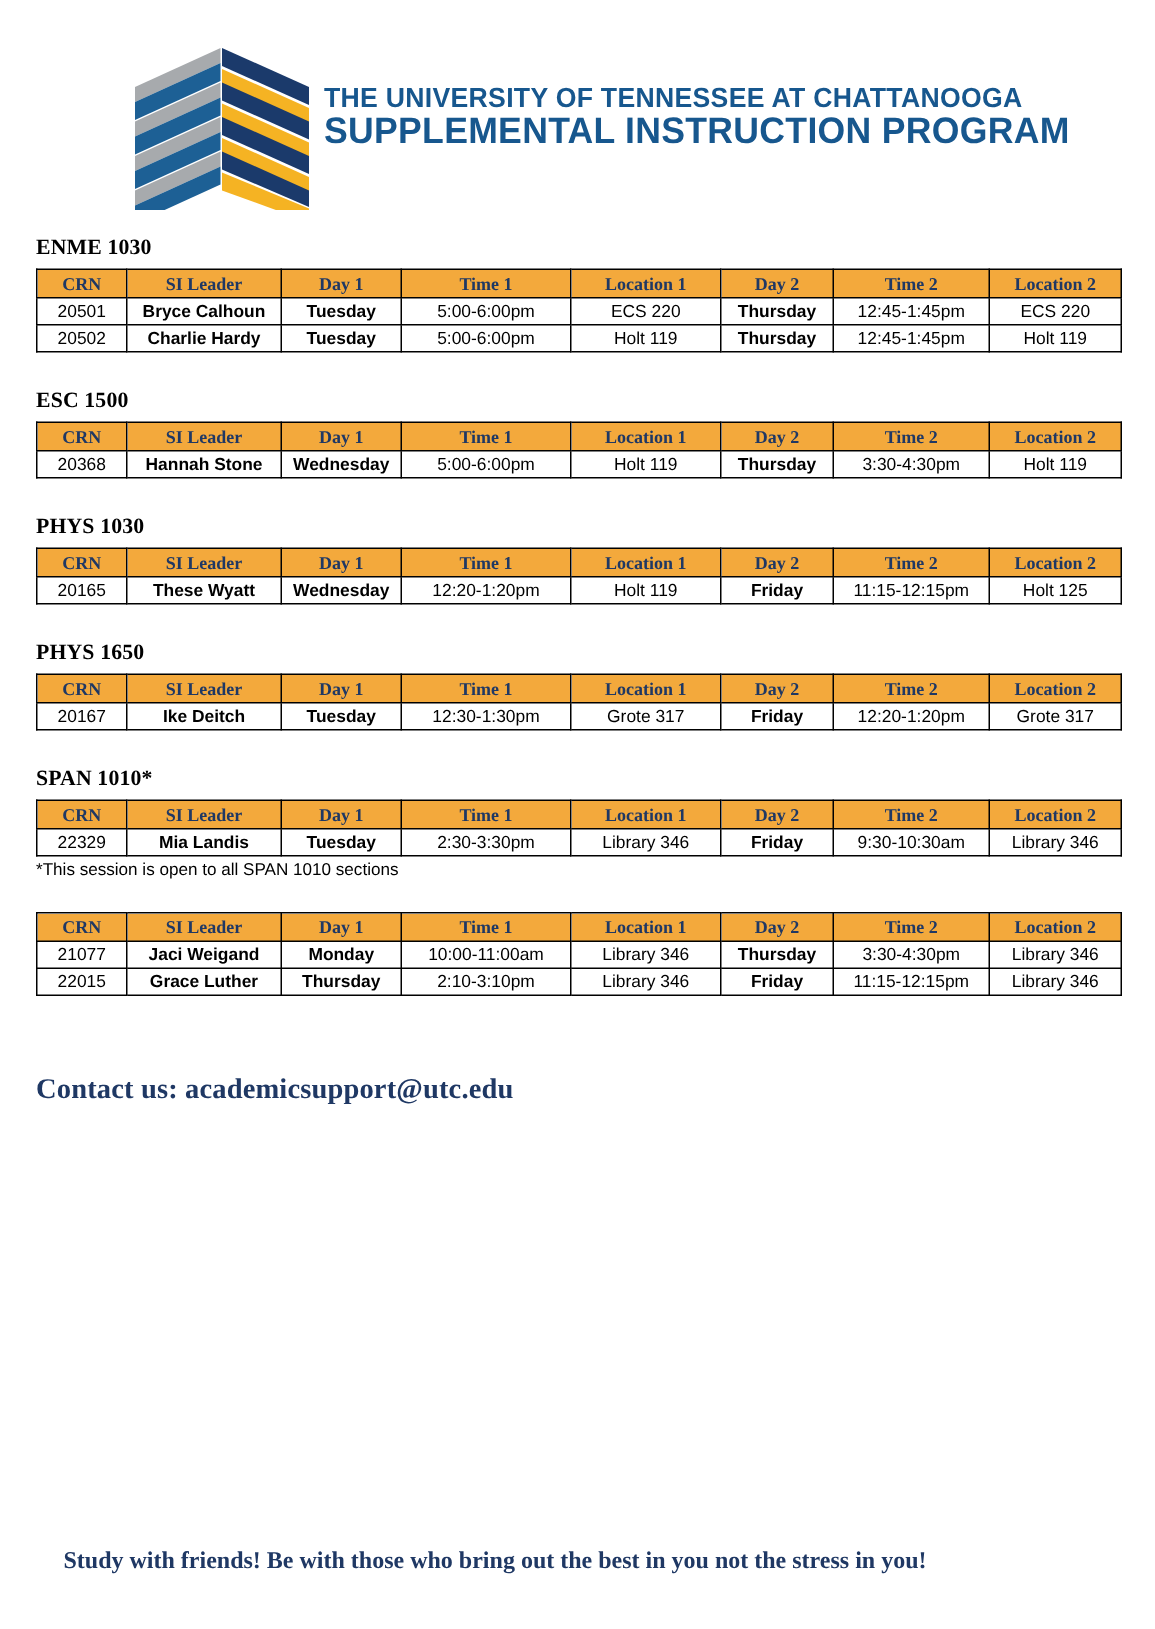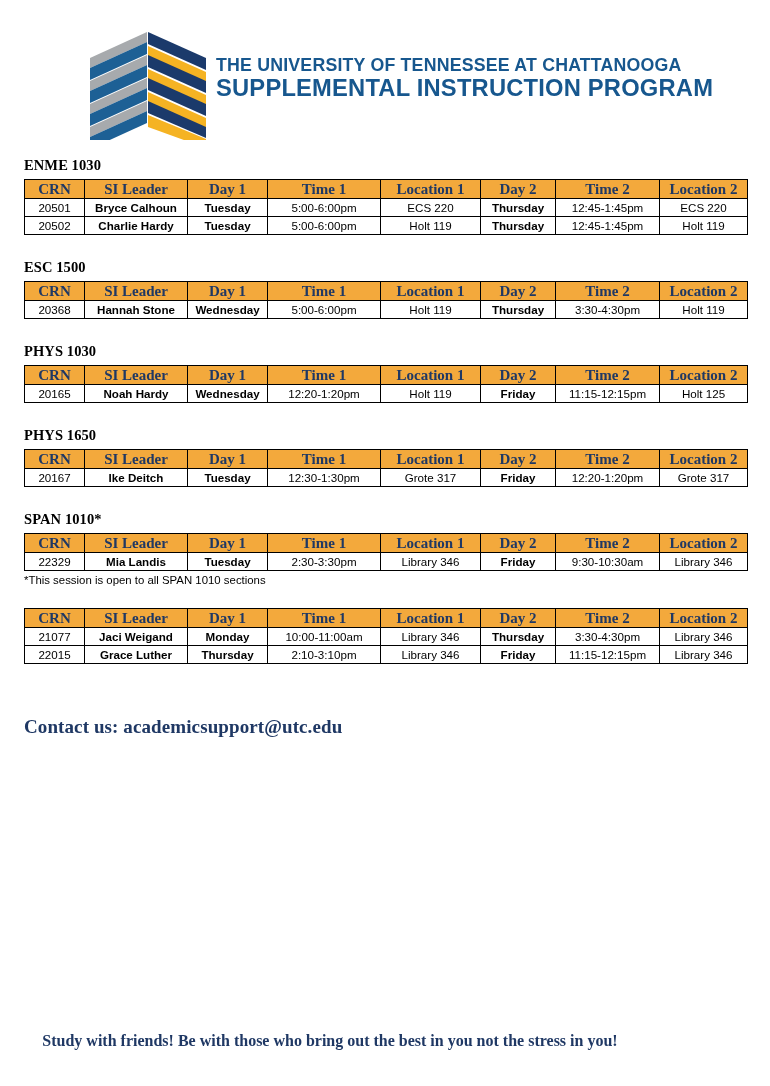--- a/index.html
+++ b/index.html
@@ -92,21 +92,21 @@
     height: 17px;
     line-height: 15px;
     overflow: hidden;
     white-space: nowrap;
   }
   table.si-table thead th {
     background: #F3A93C;
     color: #1F3864;
     font-family: "Liberation Serif", serif;
     font-weight: bold;
-    font-size: 15px;
+    font-size: 12px;
     height: 18px;
   }
   table.si-table tbody td {
     background: #ffffff;
     color: #000000;
     font-family: "Liberation Sans", sans-serif;
     font-size: 11.6px;
     font-weight: normal;
   }
   table.si-table tbody td.b {
@@ -315,21 +315,21 @@
             <th>Time 1</th>
             <th>Location 1</th>
             <th>Day 2</th>
             <th>Time 2</th>
             <th>Location 2</th>
           </tr>
         </thead>
         <tbody>
           <tr>
             <td>20165</td>
-            <td class="b">Noah Hardy</td>
+            <td class="b">These Wyatt</td>
             <td class="b">Wednesday</td>
             <td>12:20-1:20pm</td>
             <td>Holt 119</td>
             <td class="b">Friday</td>
             <td>11:15-12:15pm</td>
             <td>Holt 125</td>
           </tr>
         </tbody>
       </table>
     </div>

